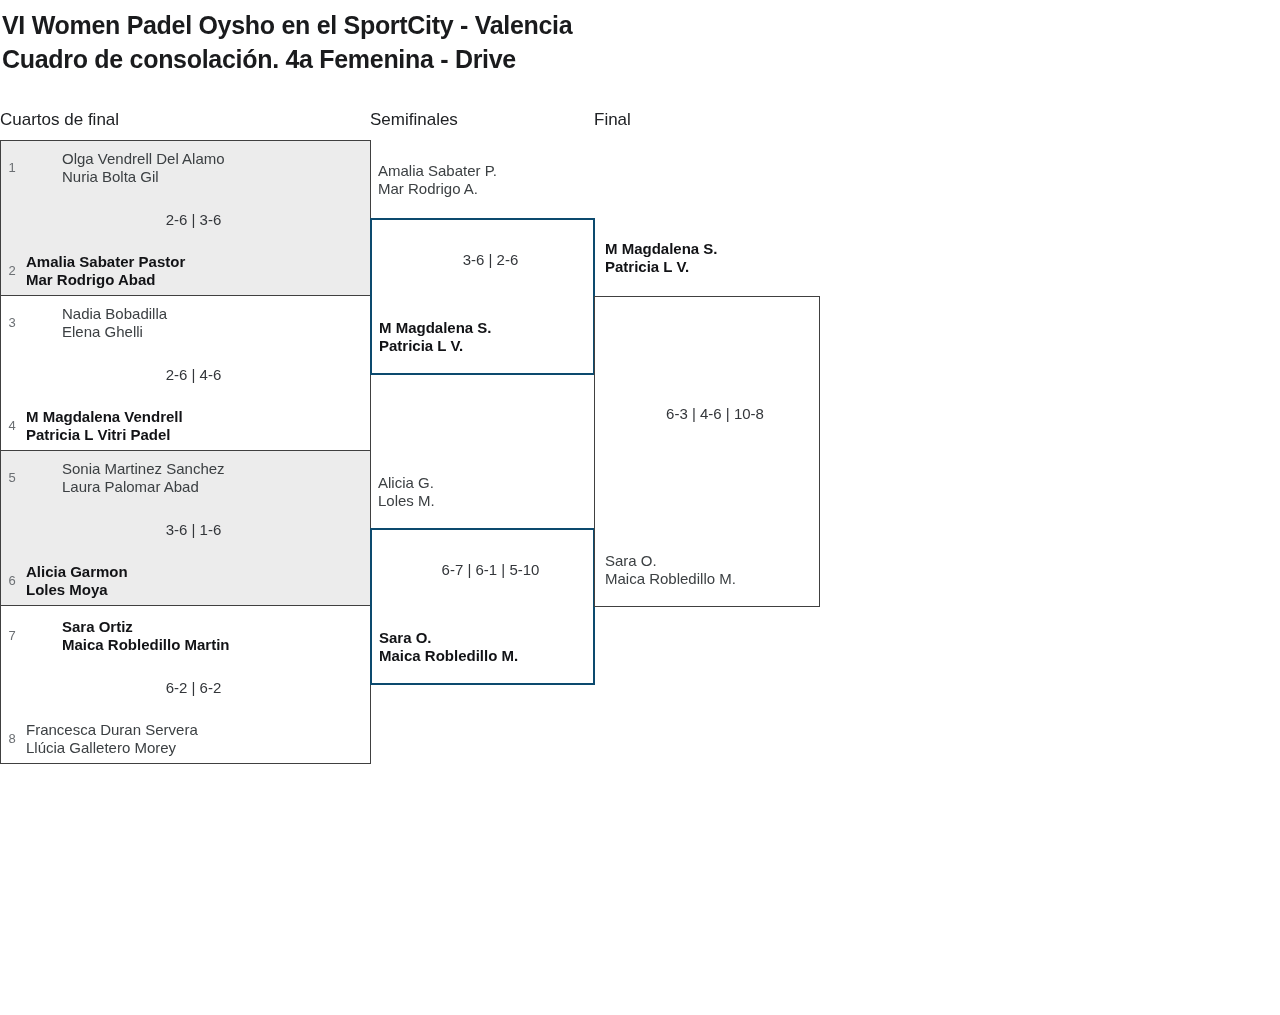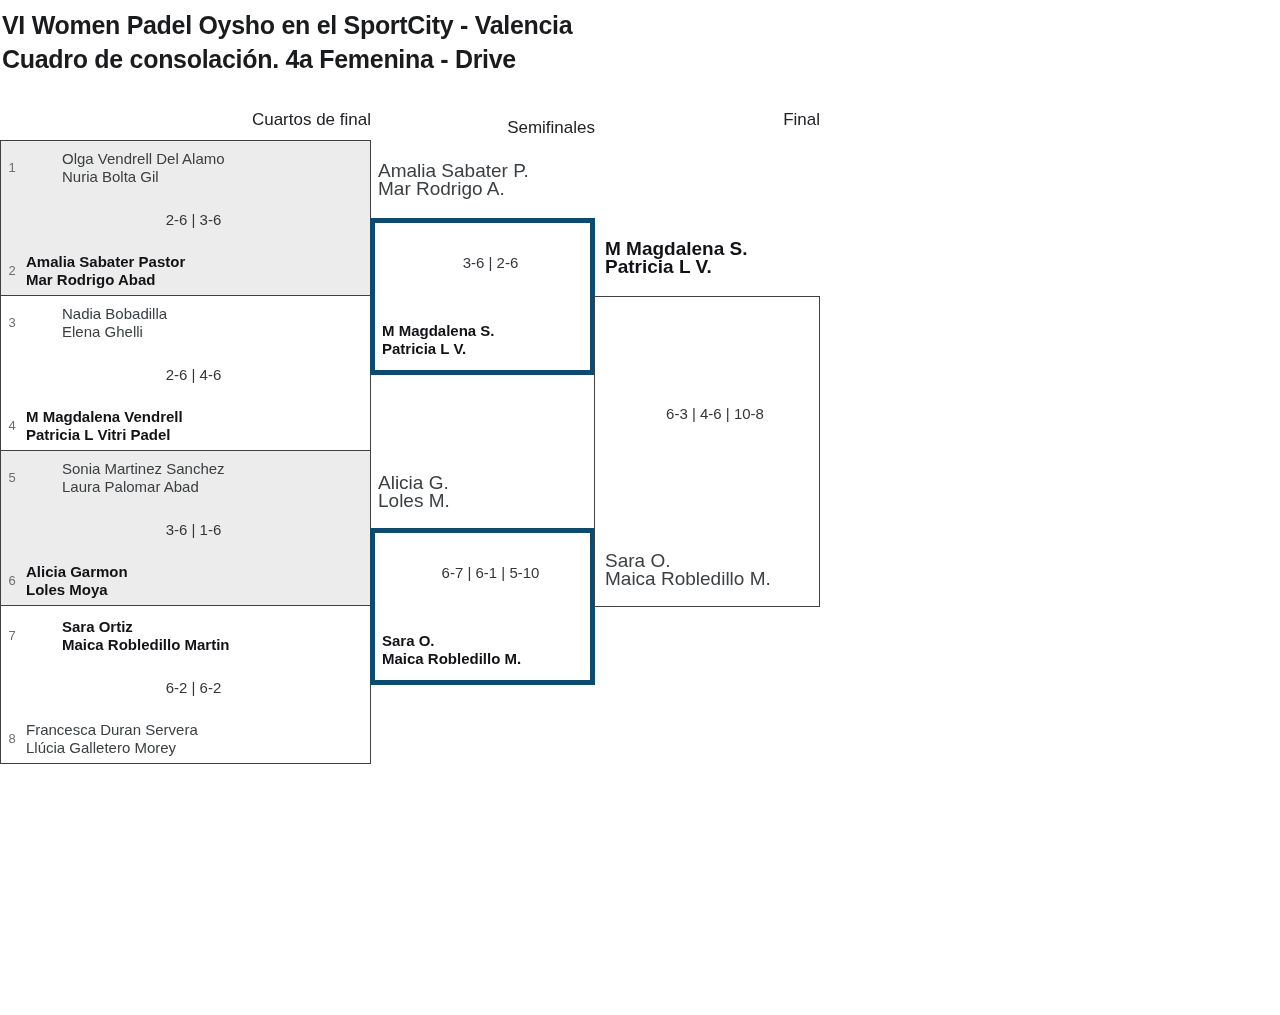--- a/index.html
+++ b/index.html
@@ -8,25 +8,25 @@
     position:relative; width:1077px; height:1015px; background:#ffffff;
     font-family:"Liberation Sans","DejaVu Sans",sans-serif; color:#3c4043; overflow:hidden;
   }
   .abs { position:absolute; }
   .title-block { left:2px; top:8px; }
   .title-line {
     font-size:25px; line-height:34px; font-weight:700; color:#1a1b1d; letter-spacing:-0.3px;
     white-space:nowrap;
   }
   .round-header {
-    top:108px; height:24px; font-size:17px; line-height:24px; color:#202225; text-align:right;
+    top:108px; height:24px; font-size:17px; line-height:24px; color:#202225; text-align:left;
     white-space:nowrap;
   }
   .rh-qf { left:0; width:371px; }
-  .rh-sf { left:370px; width:225px;margin-top:8px; }
+  .rh-sf { left:370px; width:225px; }
   .rh-f  { left:594px; width:226px; }
 
   .match-block {
     left:0; width:371px; border:1px solid #404040; background:#ffffff;
   }
   .match-block.shaded { background:#ececec; }
 
   .seed {
     position:absolute; left:2px; width:18px; text-align:center;
     font-size:13px; line-height:16px; color:#6b6f73;
@@ -38,28 +38,28 @@
     font-size:15px; line-height:18px; color:#33363a; white-space:nowrap;margin-left:16px;
   }
 
   .qf .t1 { top:9px;margin-left:36px; }   .qf .s1 { top:19px; }
   .qf .score { top:70px; }
   .qf .t2 { top:112px; } .qf .s2 { top:122px; }
   .qf4 .t1 { top:12px; } .qf4 .s1 { top:22px; }
   .qf4 .score { top:73px; }
   .qf4 .t2 { top:115px; } .qf4 .s2 { top:125px; }
 
-  .sf-box { left:370px; width:225px; height:157px; border:5px solid #0c4a6e; background:transparent; }
+  .sf-box { left:370px; width:225px; height:157px; border:2px solid #0c4a6e; background:transparent; }
   .sf-box .score { top:31px; }
   .sf-box .in-box { left:7px; top:99px; }
 
   .final-box { left:594px; width:226px; top:296px; height:311px; border:1px solid #404040; }
   .final-box .score { top:108px; }
 
-  .float-team { position:absolute; font-size:19px; line-height:18px; white-space:nowrap; color:#3c4043; }
+  .float-team { position:absolute; font-size:15px; line-height:18px; white-space:nowrap; color:#3c4043; }
   .float-team.winner { font-weight:700; color:#121316; }
 </style>
 </head>
 <body>
 
 <div class="page">
 
   <div class="abs title-block">
     <div class="title-line">VI Women Padel Oysho en el SportCity - Valencia</div>
     <div class="title-line">Cuadro de consolación. 4a Femenina - Drive</div>

